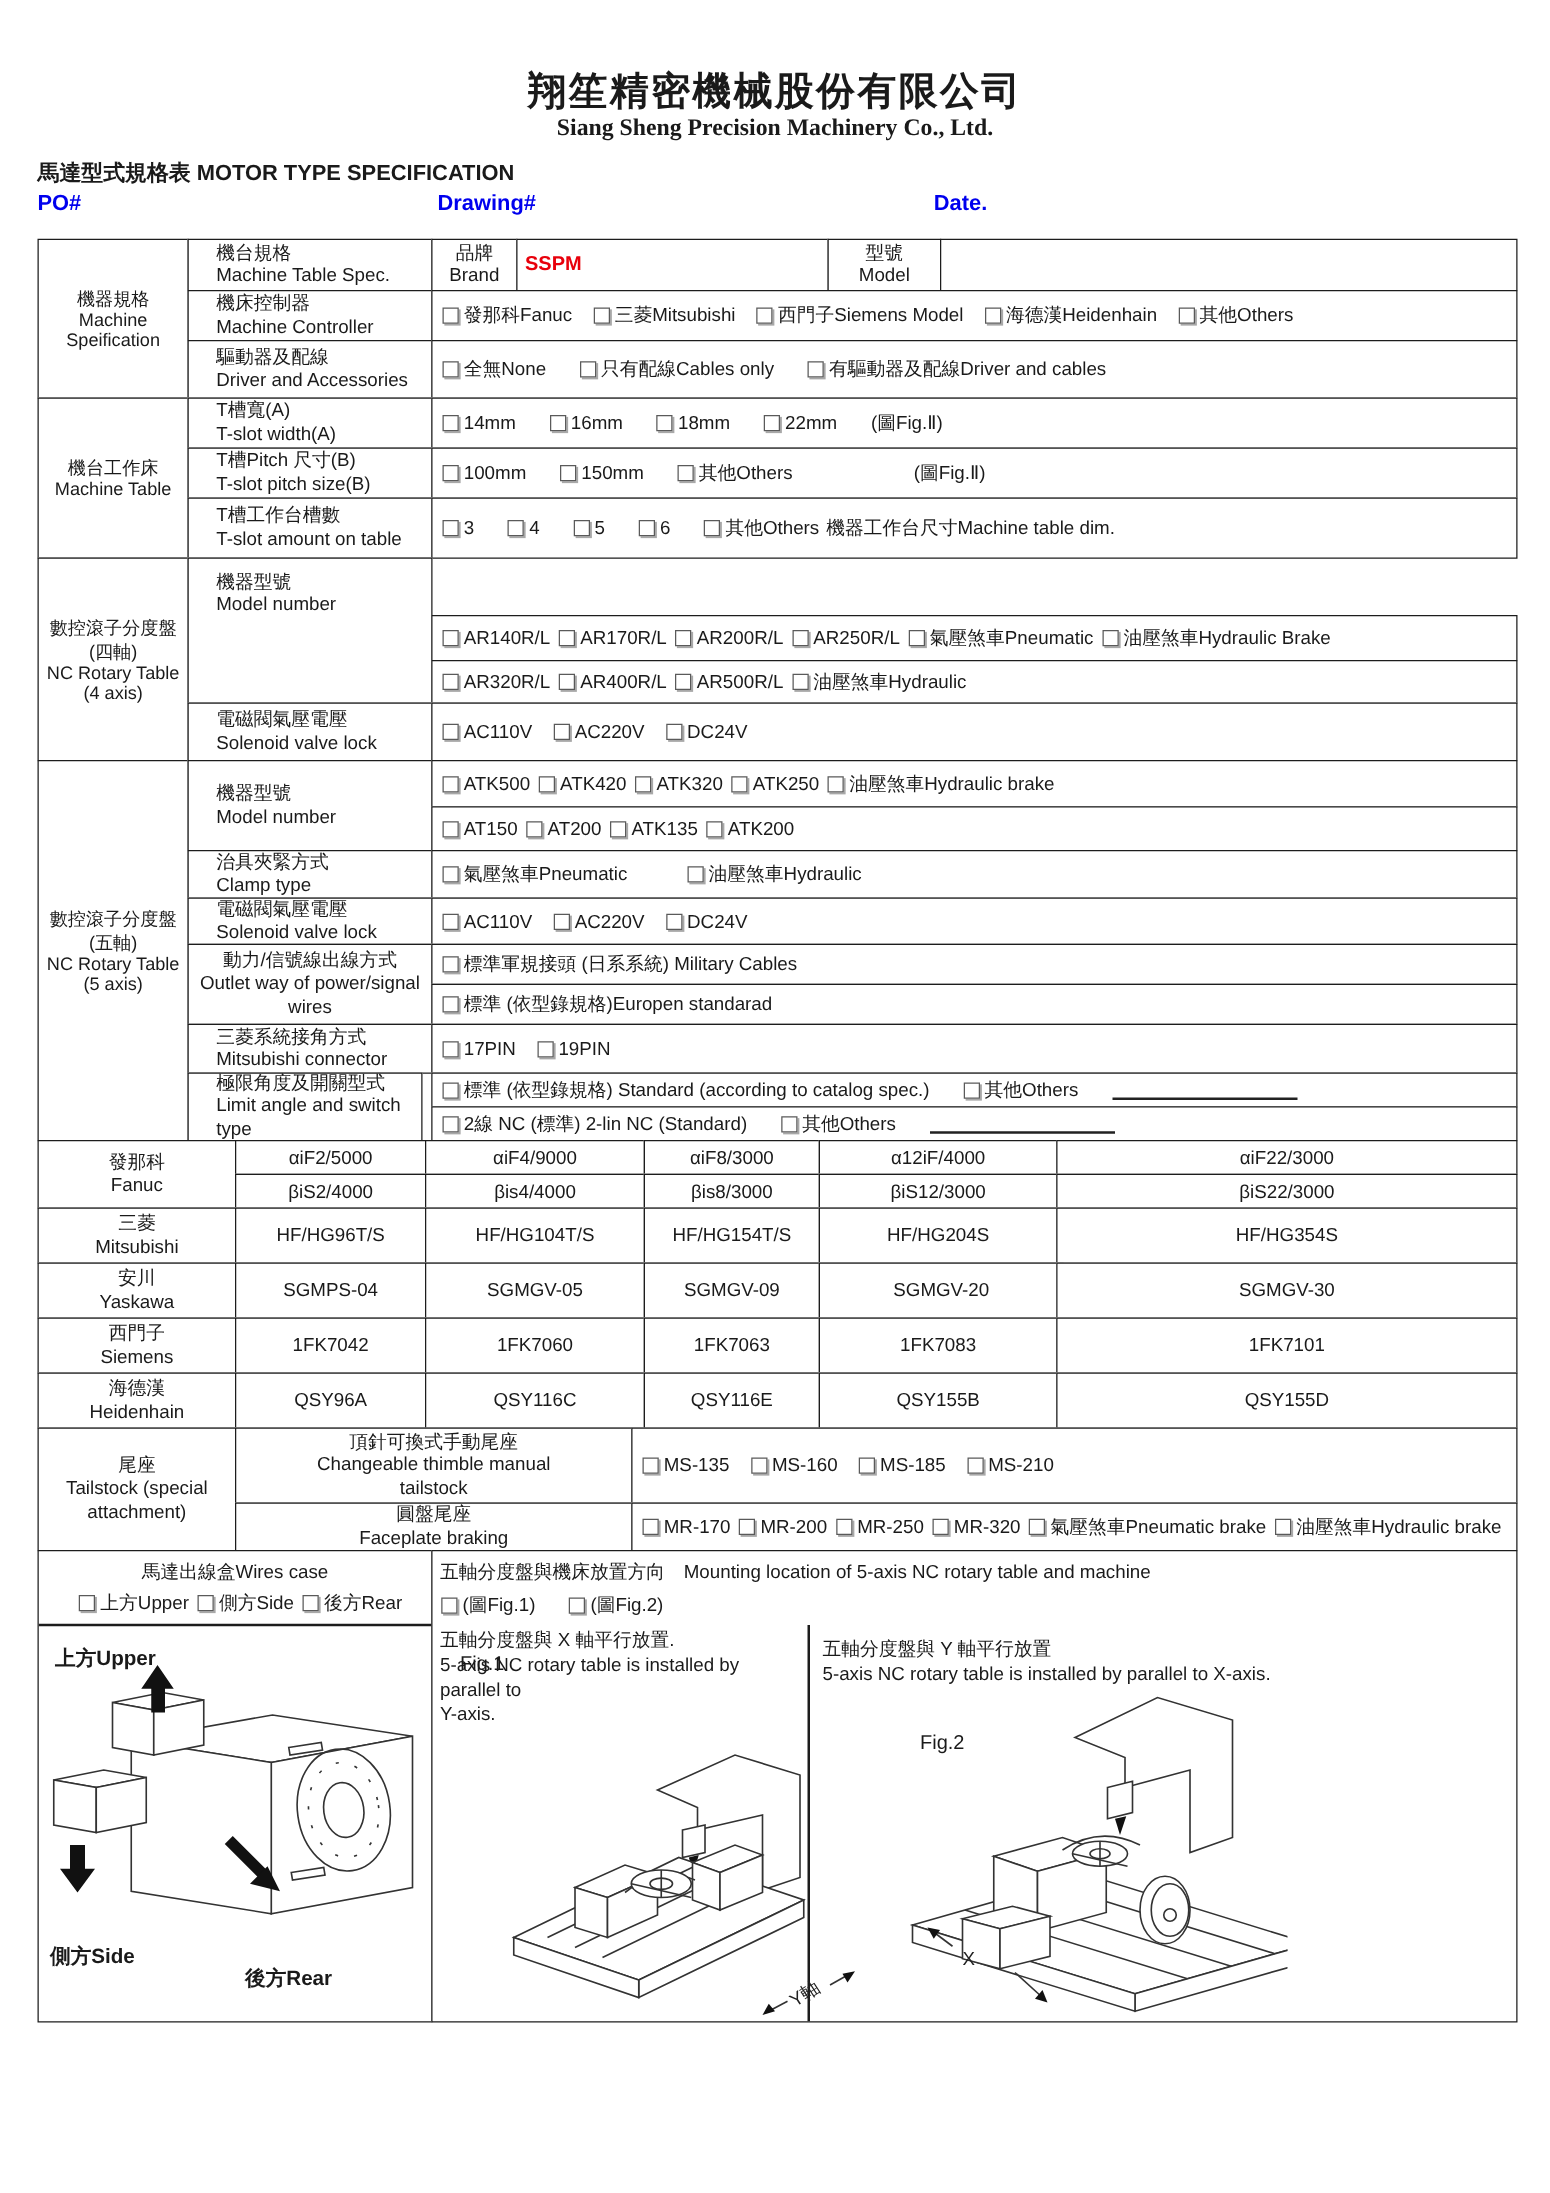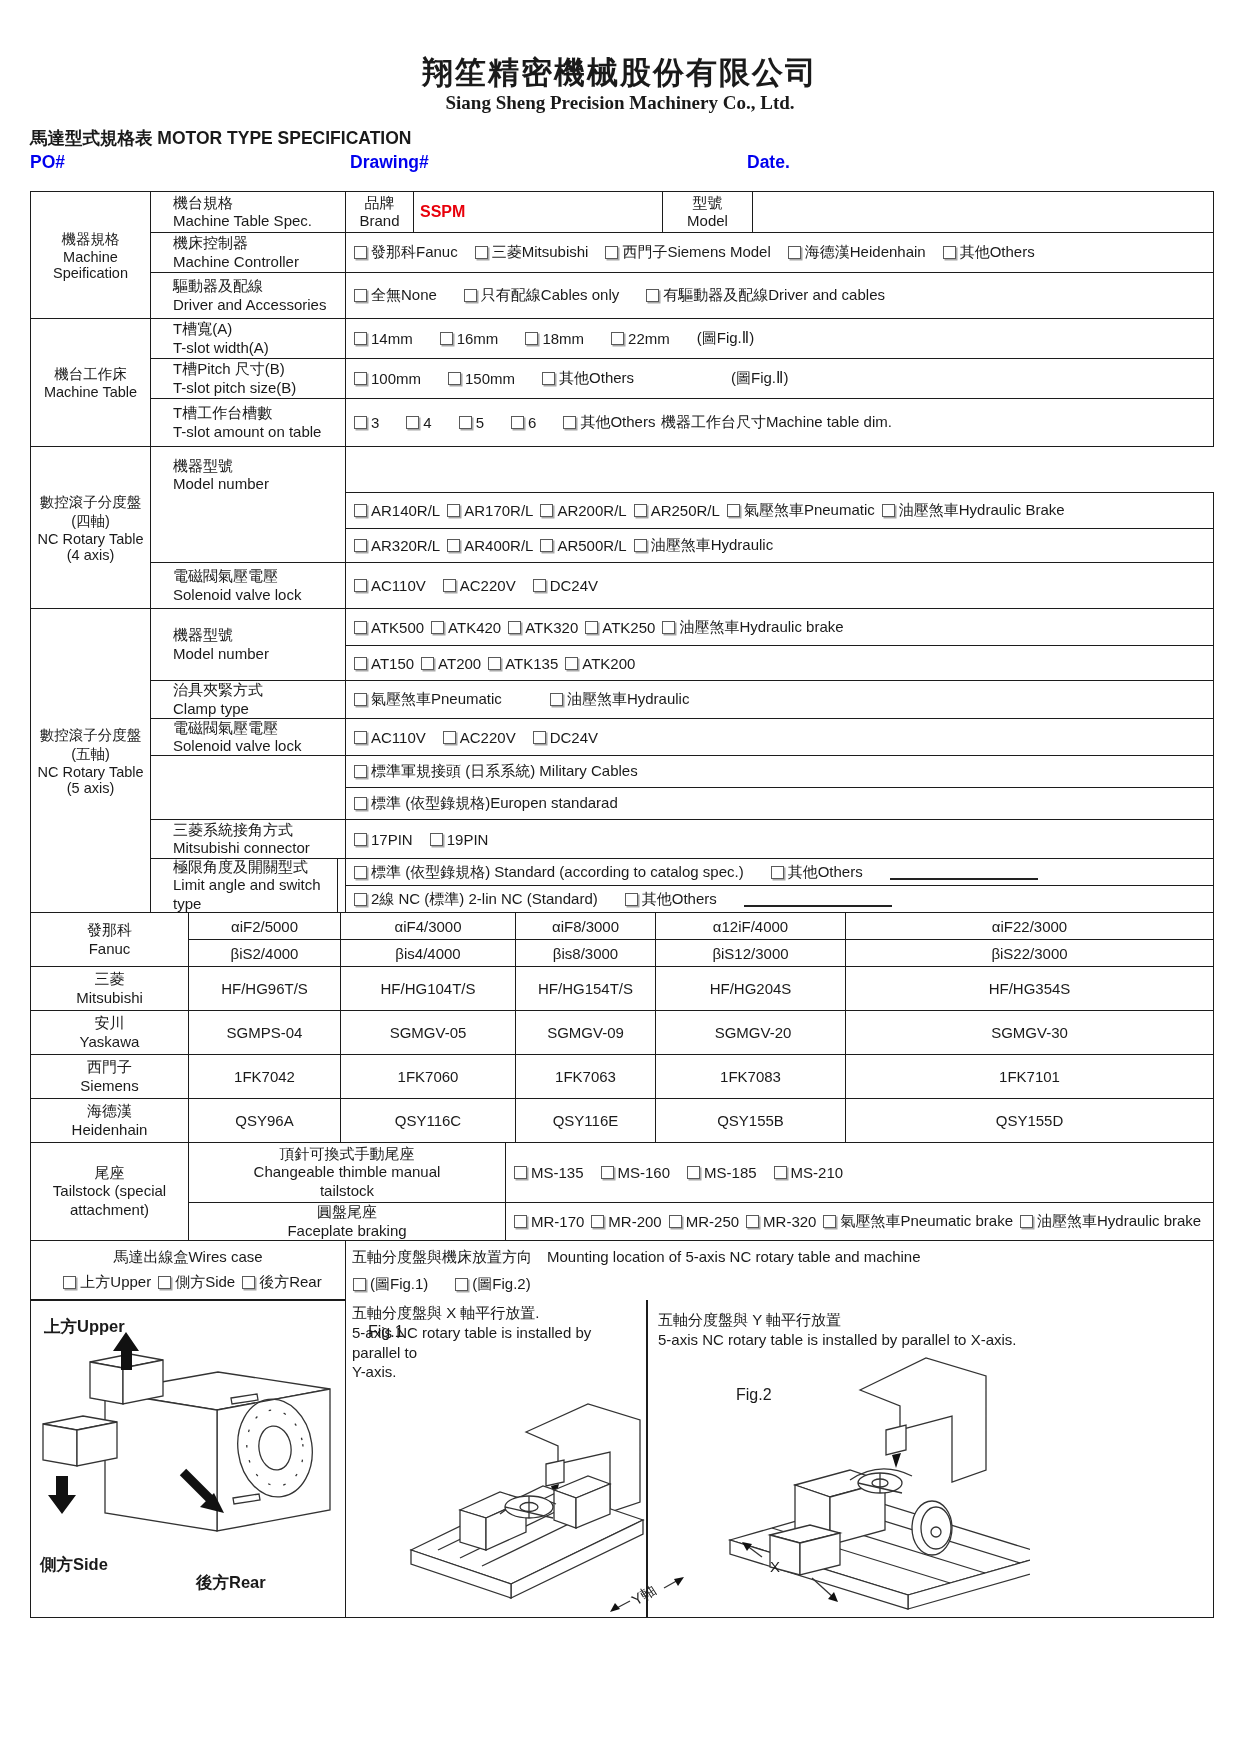--- a/index.html
+++ b/index.html
@@ -299,20 +299,23 @@
       <span class="opt">
         <span class="cb"></span>
         <span>AC220V</span>
       </span>
       <span class="opt">
         <span class="cb"></span>
         <span>DC24V</span>
       </span>
     </div>
 
+  <div class="cell cc ml lbl" style="left:150px;top:755px;width:196px;height:65px;">動力/信號線出線方式
+Outlet way of power/signal
+wires</div>
   <div class="cell opts" style="left:345px;top:755px;width:869px;height:33px;">
       <span class="opt">
         <span class="cb"></span>
         <span>標準軍規接頭 (日系系統) Military Cables</span>
       </span>
     </div>
   <div class="cell opts" style="left:345px;top:787px;width:869px;height:33px;">
       <span class="opt">
         <span class="cb"></span>
         <span>標準 (依型錄規格)Europen standarad</span>
@@ -351,21 +354,21 @@
         </span><span class="opt">
           <span class="cb"></span>
           <span>其他Others</span>
         </span></span>
     <span class="blank"></span>
   </div>
 
   <div class="cell cc ml lbl" style="left:30px;top:912px;width:159px;height:55px;">發那科
 Fanuc</div>
   <div class="cell cc" style="left:188px;top:912px;width:153px;height:28px;">αiF2/5000</div>
-  <div class="cell cc" style="left:340px;top:912px;width:176px;height:28px;">αiF4/3000</div>
+  <div class="cell cc" style="left:340px;top:912px;width:176px;height:28px;">αiF4/9000</div>
   <div class="cell cc" style="left:515px;top:912px;width:141px;height:28px;">αiF8/3000</div>
   <div class="cell cc" style="left:655px;top:912px;width:191px;height:28px;">α12iF/4000</div>
   <div class="cell cc" style="left:845px;top:912px;width:369px;height:28px;">αiF22/3000</div>
   <div class="cell cc" style="left:188px;top:939px;width:153px;height:28px;">βiS2/4000</div>
   <div class="cell cc" style="left:340px;top:939px;width:176px;height:28px;">βis4/4000</div>
   <div class="cell cc" style="left:515px;top:939px;width:141px;height:28px;">βis8/3000</div>
   <div class="cell cc" style="left:655px;top:939px;width:191px;height:28px;">βiS12/3000</div>
   <div class="cell cc" style="left:845px;top:939px;width:369px;height:28px;">βiS22/3000</div>
 
   <div class="cell cc ml lbl" style="left:30px;top:966px;width:159px;height:45px;">三菱

